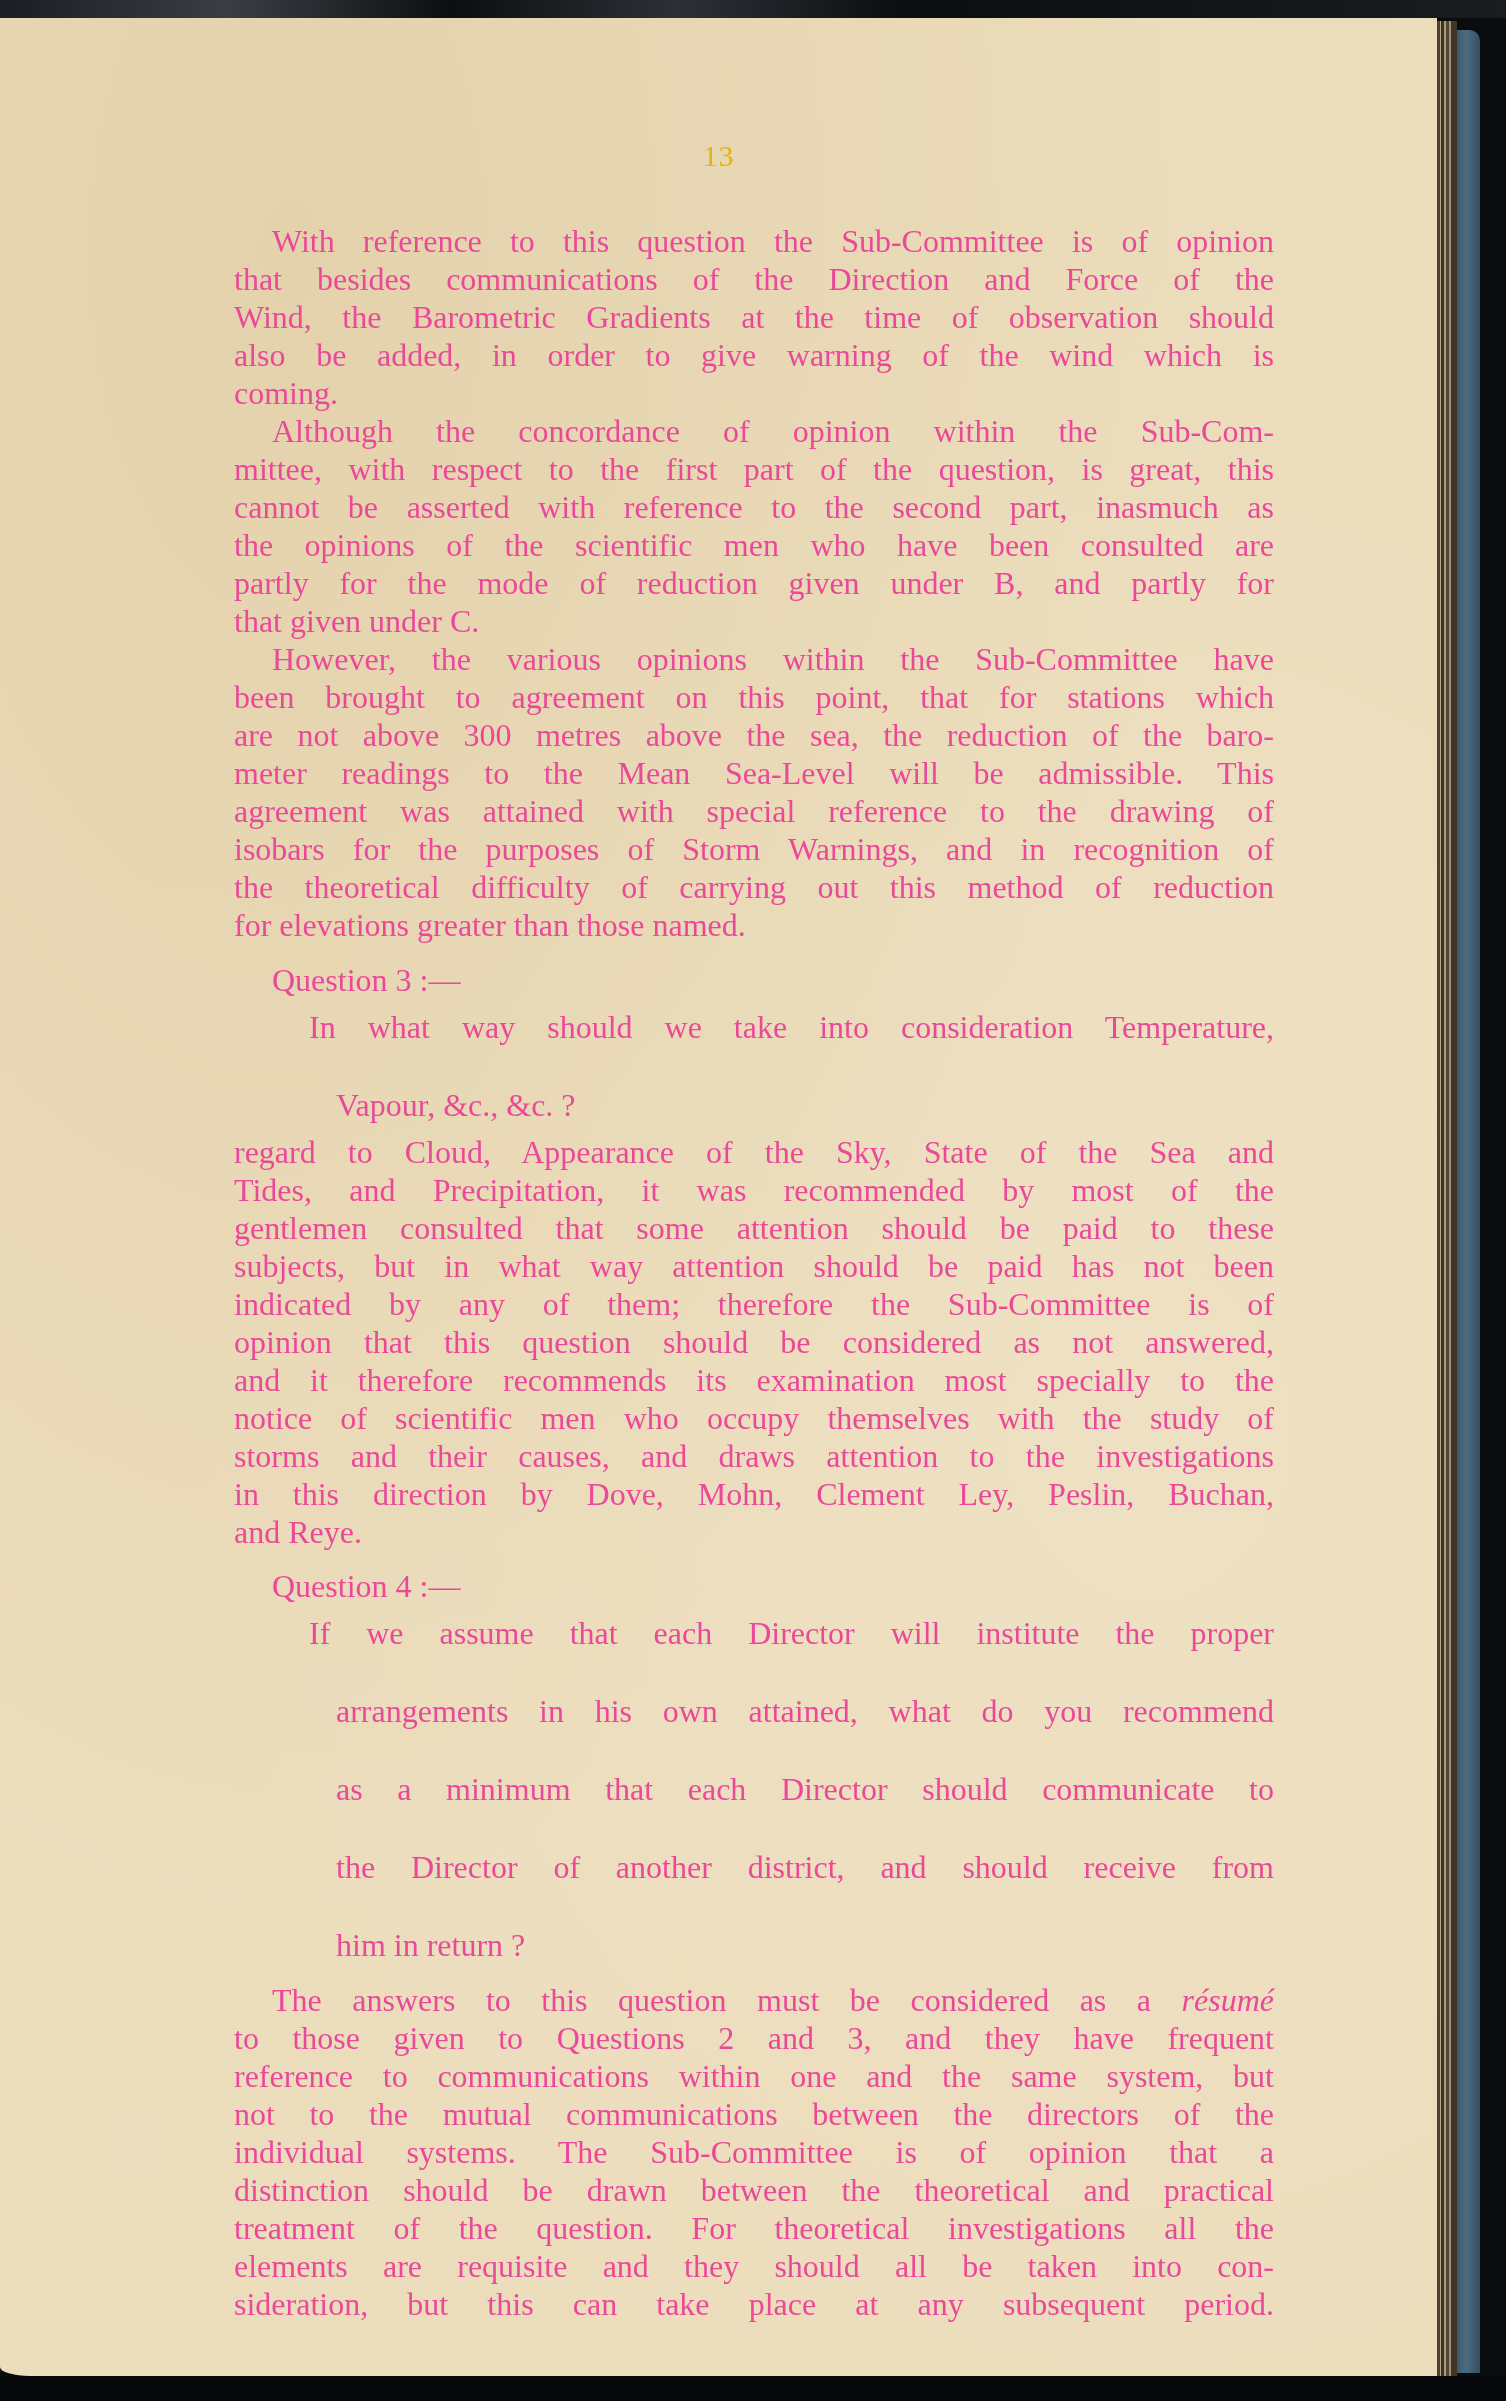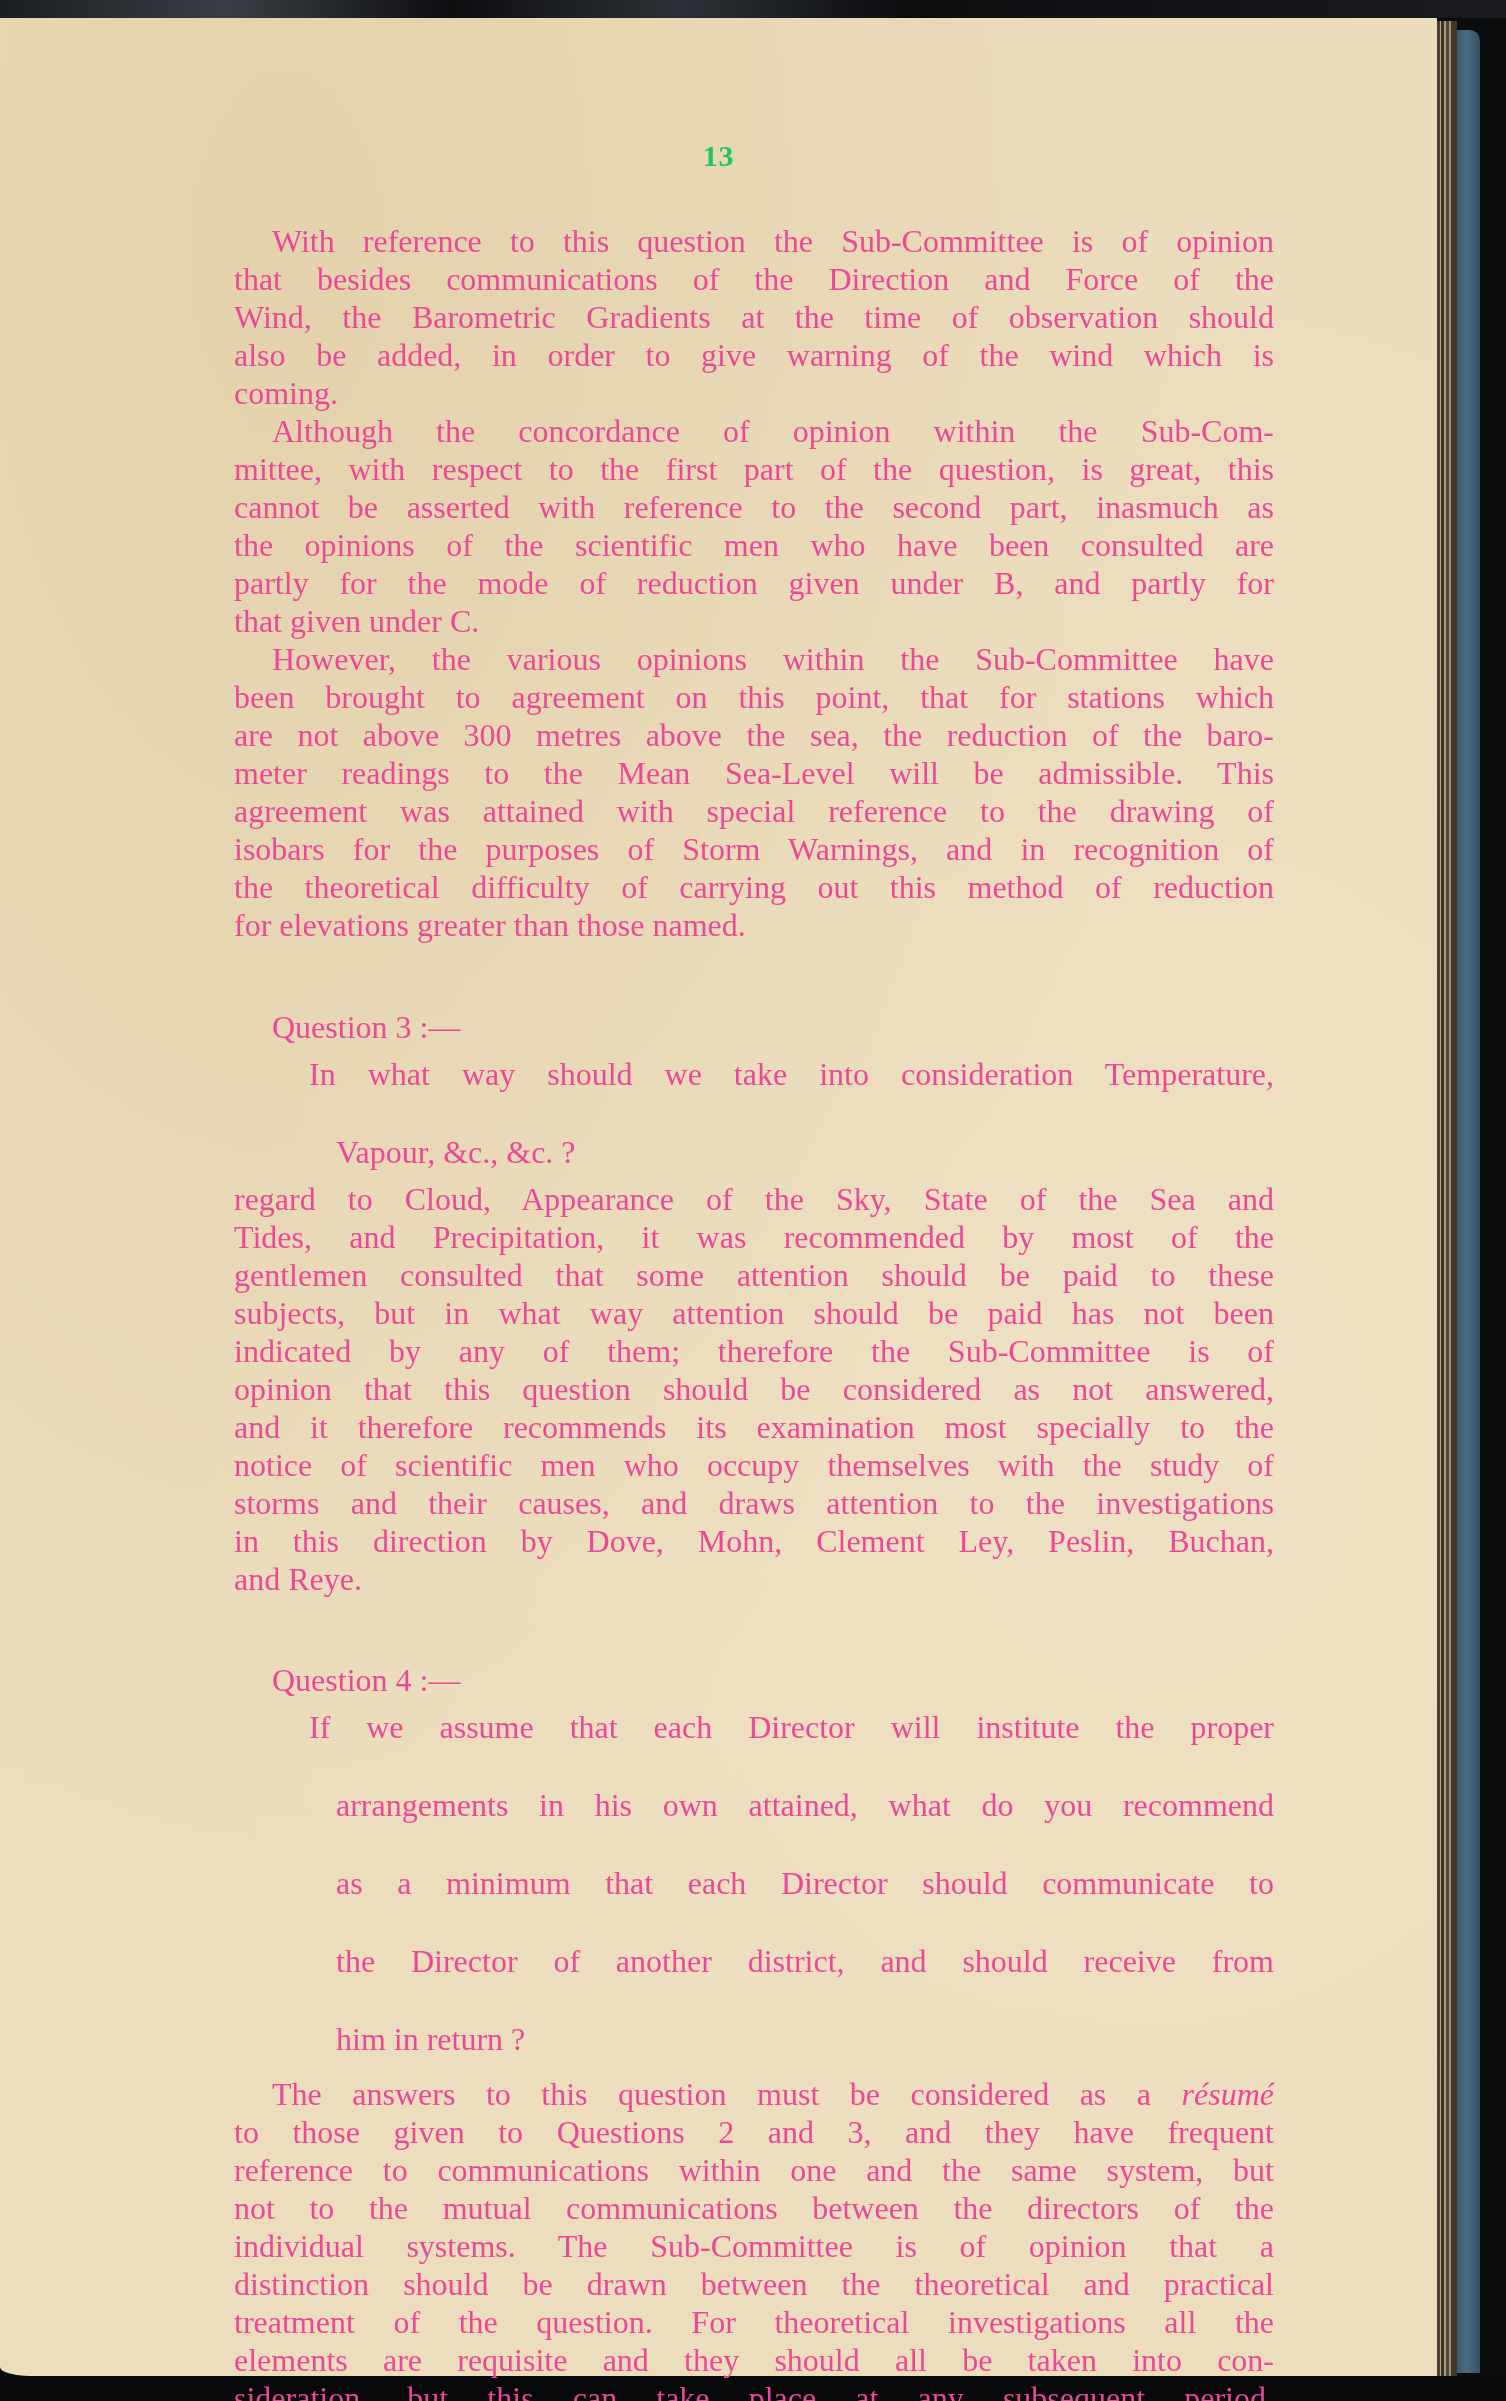--- a/index.html
+++ b/index.html
@@ -36,33 +36,33 @@
     position: absolute; top: 30px; left: 1457px; width: 22.6px; height: 2343px;
     background: linear-gradient(90deg, #3d5a6c 0%, #4a6c80 40%, #355064 100%);
     border-top-right-radius: 10.5px;
   }
   .bottom-band {
     position: absolute; left: 0; top: 2376px; width: 1507px; height: 25.6px;
     background: #070809;
   }
   .page-number {
     position: absolute; top: 139px; left: 0; width: 1437px;
-    text-align: center; font-size: 30px; color: #22c55e; letter-spacing: 0.8px; font-weight: bold;
+    text-align: center; font-size: 30px; color: #eab308; letter-spacing: 0.8px;
   }
   .text {
     position: absolute; left: 234px; top: 222px; width: 1040px;
     color: #ec4899; font-size: 32px; line-height: 38px;
   }
   .line {
     display: block; white-space: nowrap; text-align: justify;
     text-align-last: justify; height: 38px;
   }
   .line.last { text-align-last: left; }
   .indent { padding-left: 38px; }
-  .q-head { padding-left: 38px; text-align-last: left; margin-top: 47px; }
+  .q-head { padding-left: 38px; text-align-last: left; }
   .q-body { padding-left: 75px; }
   .q-cont { padding-left: 102px; margin-top: 40px; }
   .gap-s { height: 9px; }
   .gap-m { height: 16.6px; }
   em { font-style: italic; }
 </style>
 </head>
 <body>
 
 <div class="top-band"></div>

